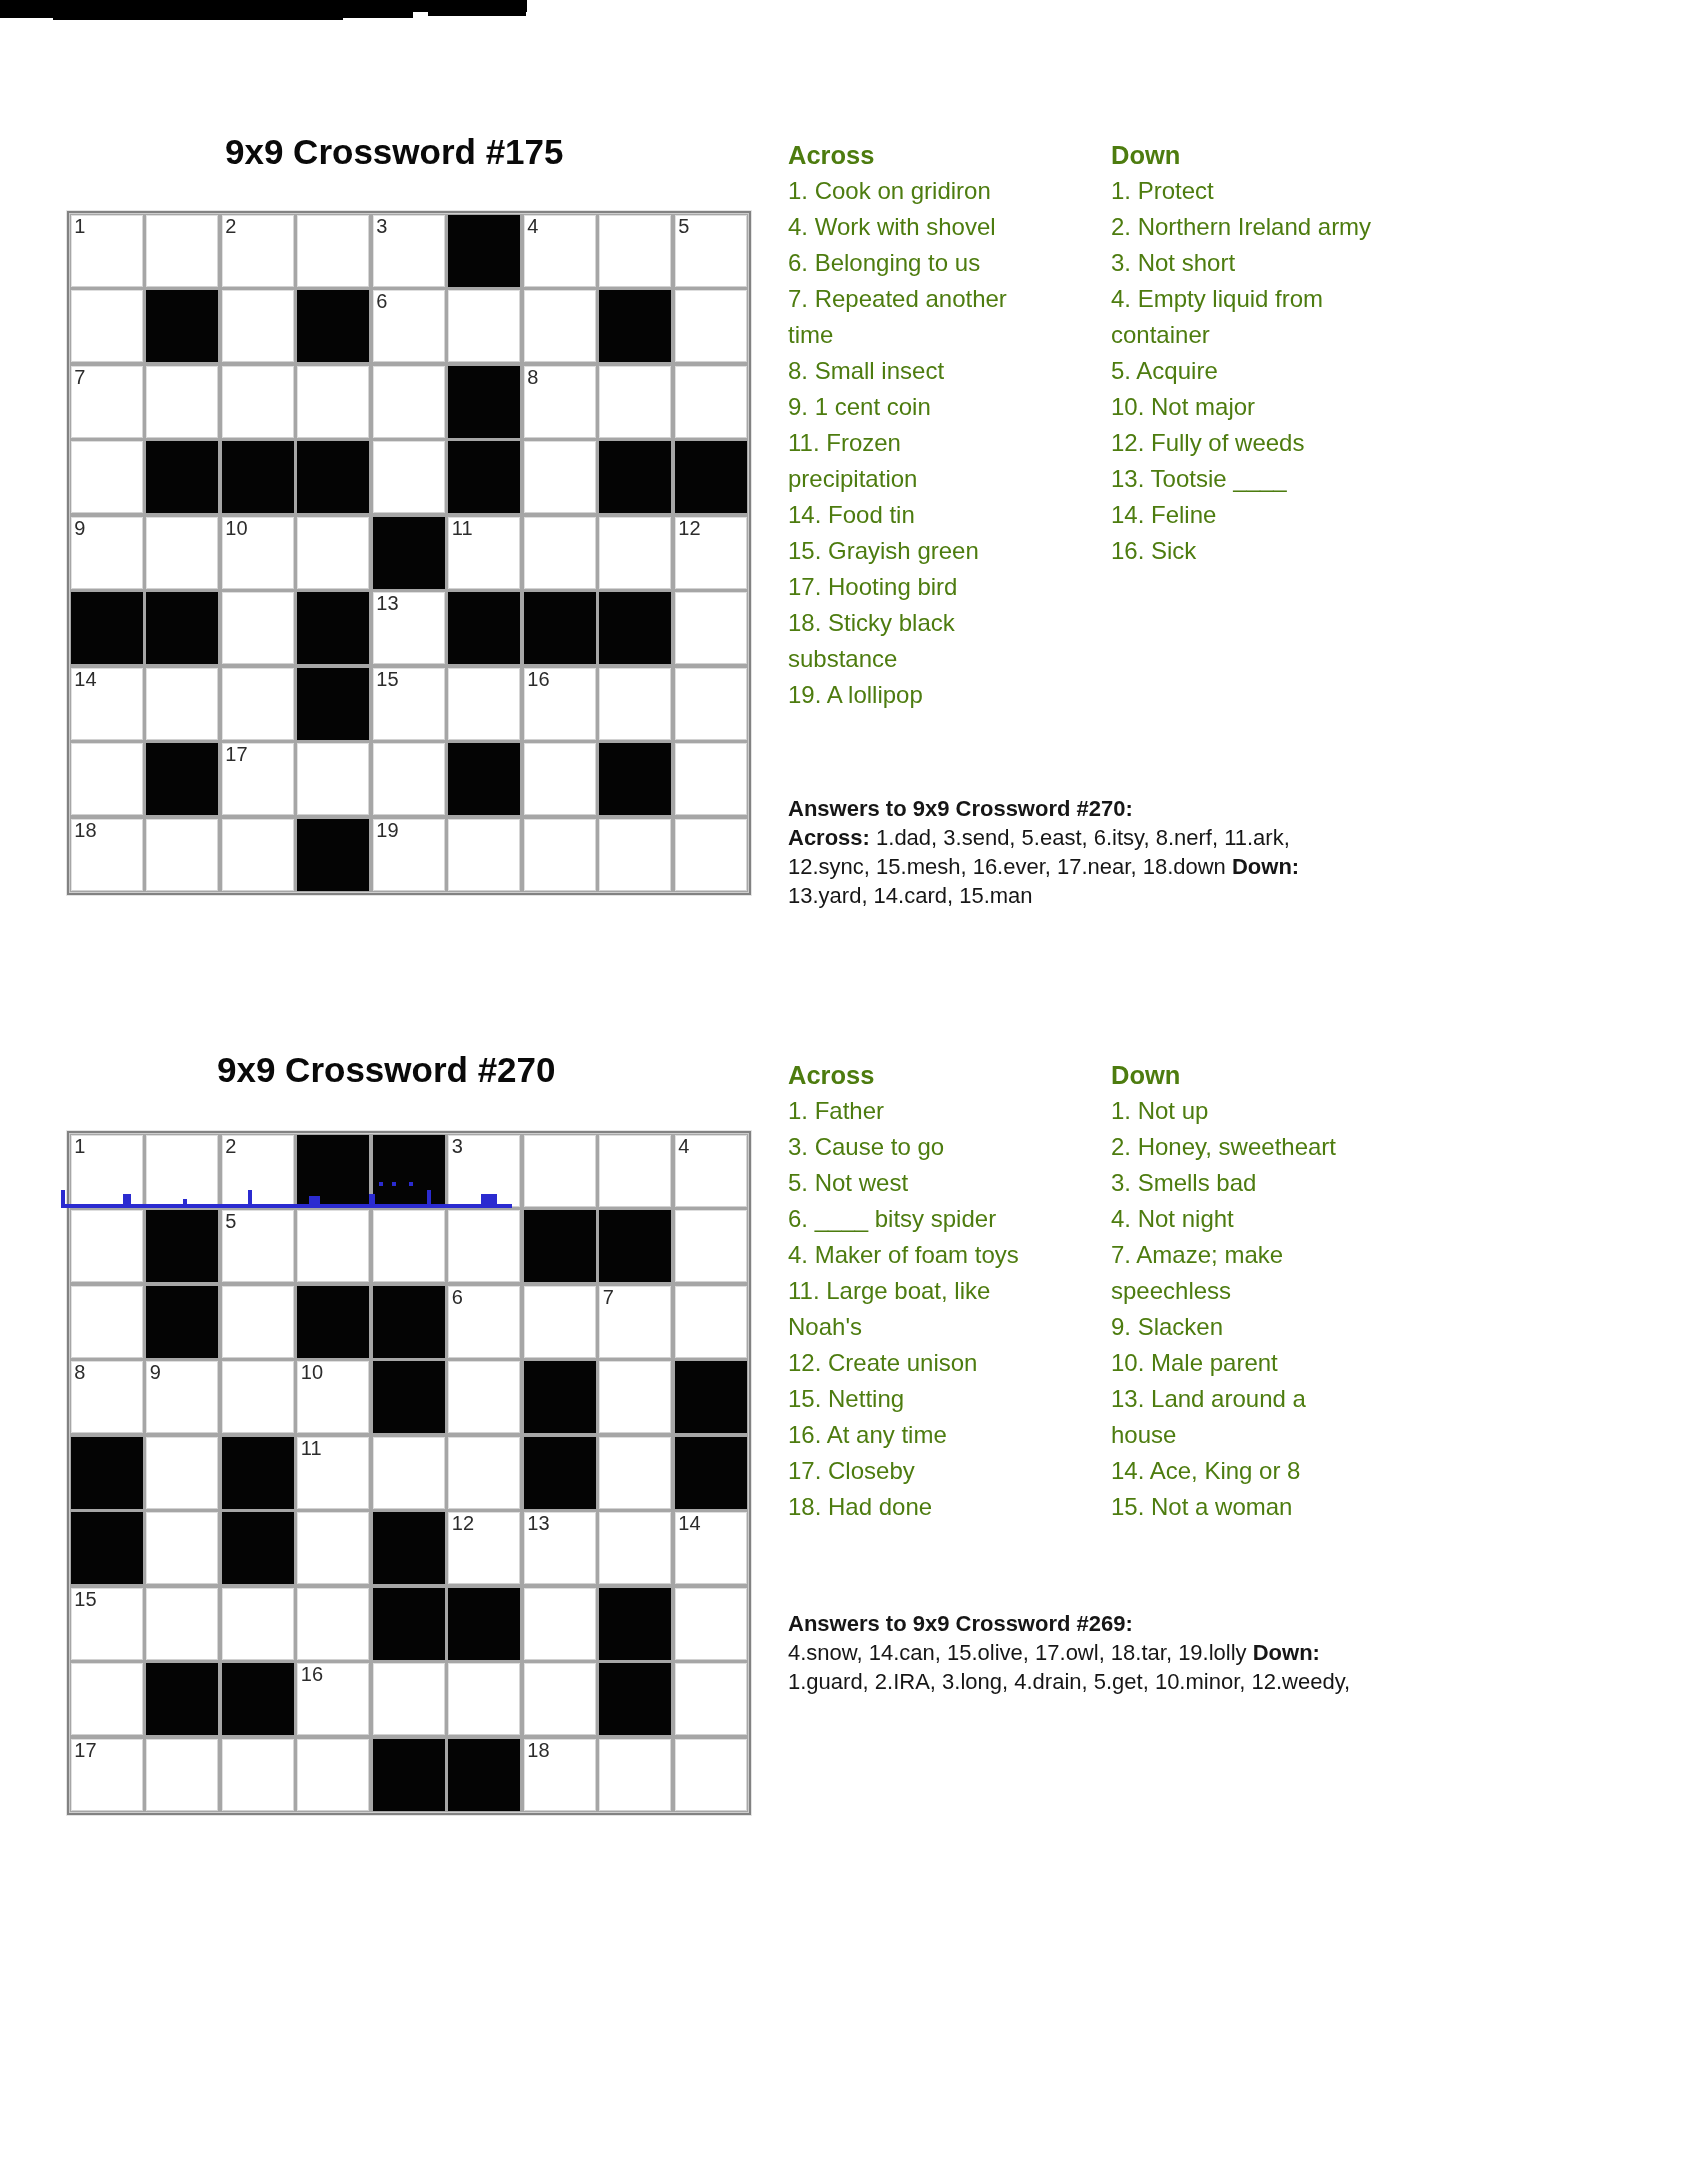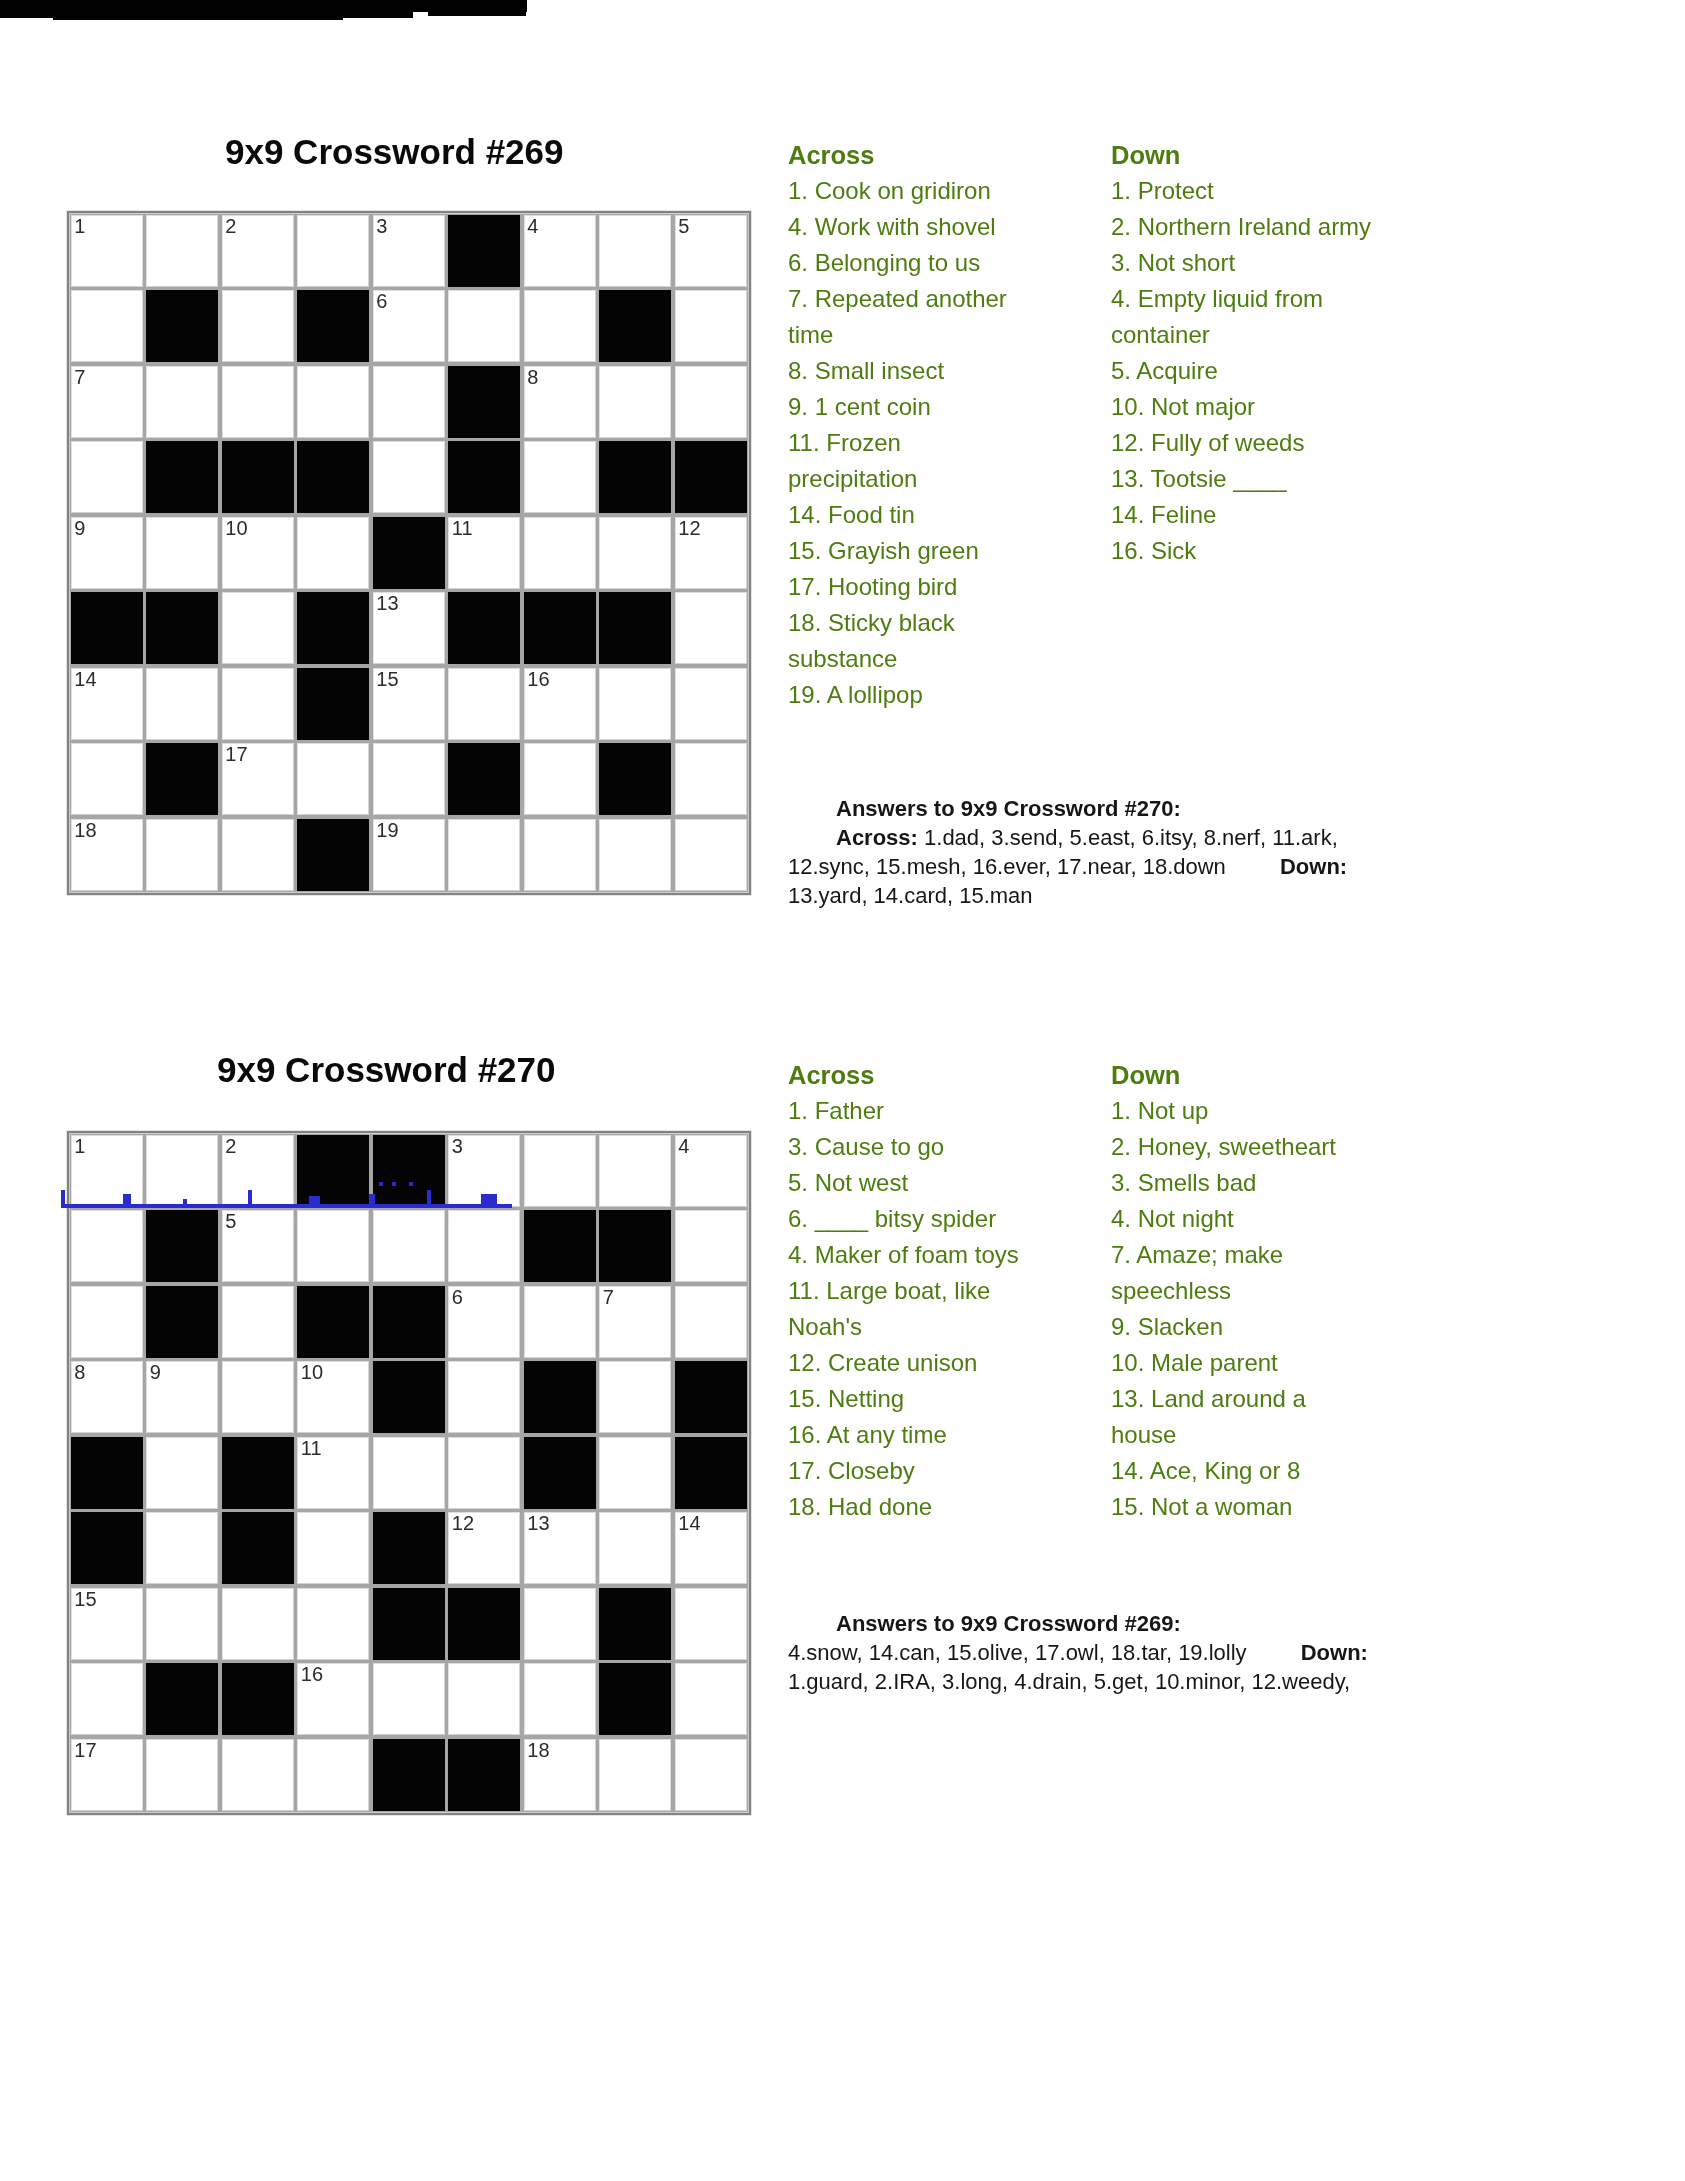--- a/index.html
+++ b/index.html
@@ -65,21 +65,21 @@
   #down2   { left:1111px; top:1057px; width:386px; }
   .clue-line { white-space:nowrap; }
 
   .answers {
     position:absolute; left:788px; width:676px;
     font-size:22px; line-height:29px; color:#161616;
   }
   #answers1 { top:794px; }
   #answers2 { top:1609px; }
   .answer-line { white-space:nowrap; }
-  .answer-line b { font-weight:bold;margin-left:48px; }
+  .answer-line b { font-weight:bold; }
 
   .bluefrag { position:absolute; background:#2b2bd0; }
   #blueline { left:61px; top:1204px; width:451px; height:3.5px; }
   .f1  { left:61px;  top:1190px; width:3.5px;  height:15px; }
   .f2  { left:123px; top:1194px; width:8px;  height:11.4px; }
   .f3  { left:183px; top:1199px; width:4.4px;  height:5.3px;  }
   .f4  { left:248px; top:1190px; width:4.4px;  height:15px; }
   .f5  { left:309px; top:1196px; width:10.5px; height:9.7px; }
   .f6  { left:369px; top:1194px; width:6.1px;  height:10.5px; }
   .f7  { left:379px; top:1182px; width:4.4px;  height:3.5px;  }
@@ -89,21 +89,21 @@
   .f11 { left:481px; top:1194px; width:16px; height:11.4px; }
 </style>
 </head>
 <body>
 
 <div class="scanbar" id="bar1"></div>
 <div class="scanbar" id="bar2"></div>
 <div class="scanbar" id="bar3"></div>
 <div class="scanbar" id="bar4"></div>
 
-<div class="title" id="title1">9x9 Crossword #269</div>
+<div class="title" id="title1">9x9 Crossword #175</div>
 
 <div class="xgrid" id="grid1">
     <div class="cell">
       <span class="num">1</span>
     </div>
     <div class="cell"></div>
     <div class="cell">
       <span class="num">2</span>
     </div>
     <div class="cell"></div>

